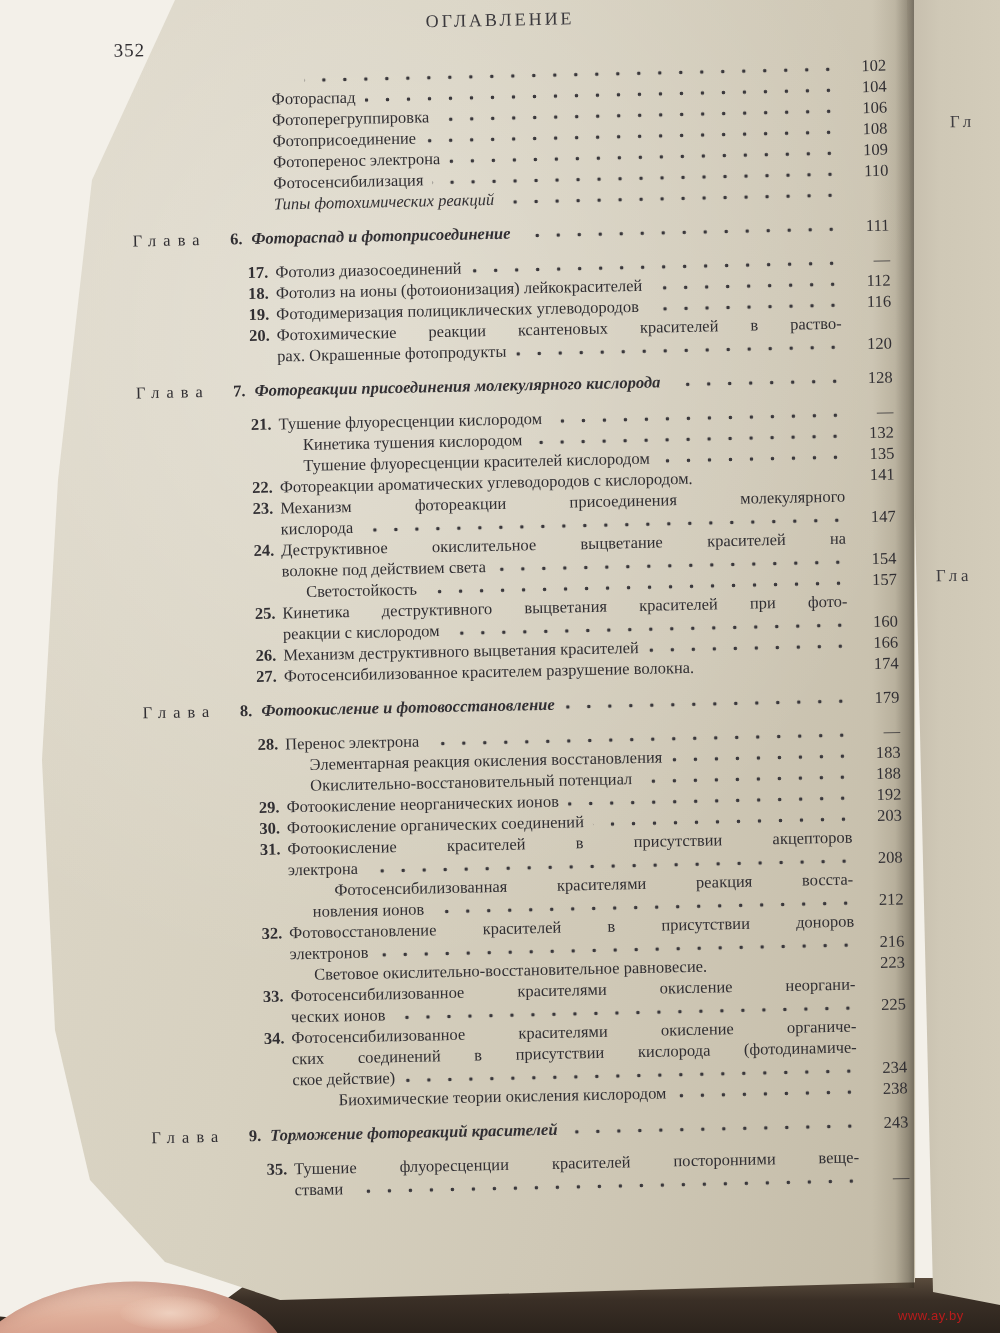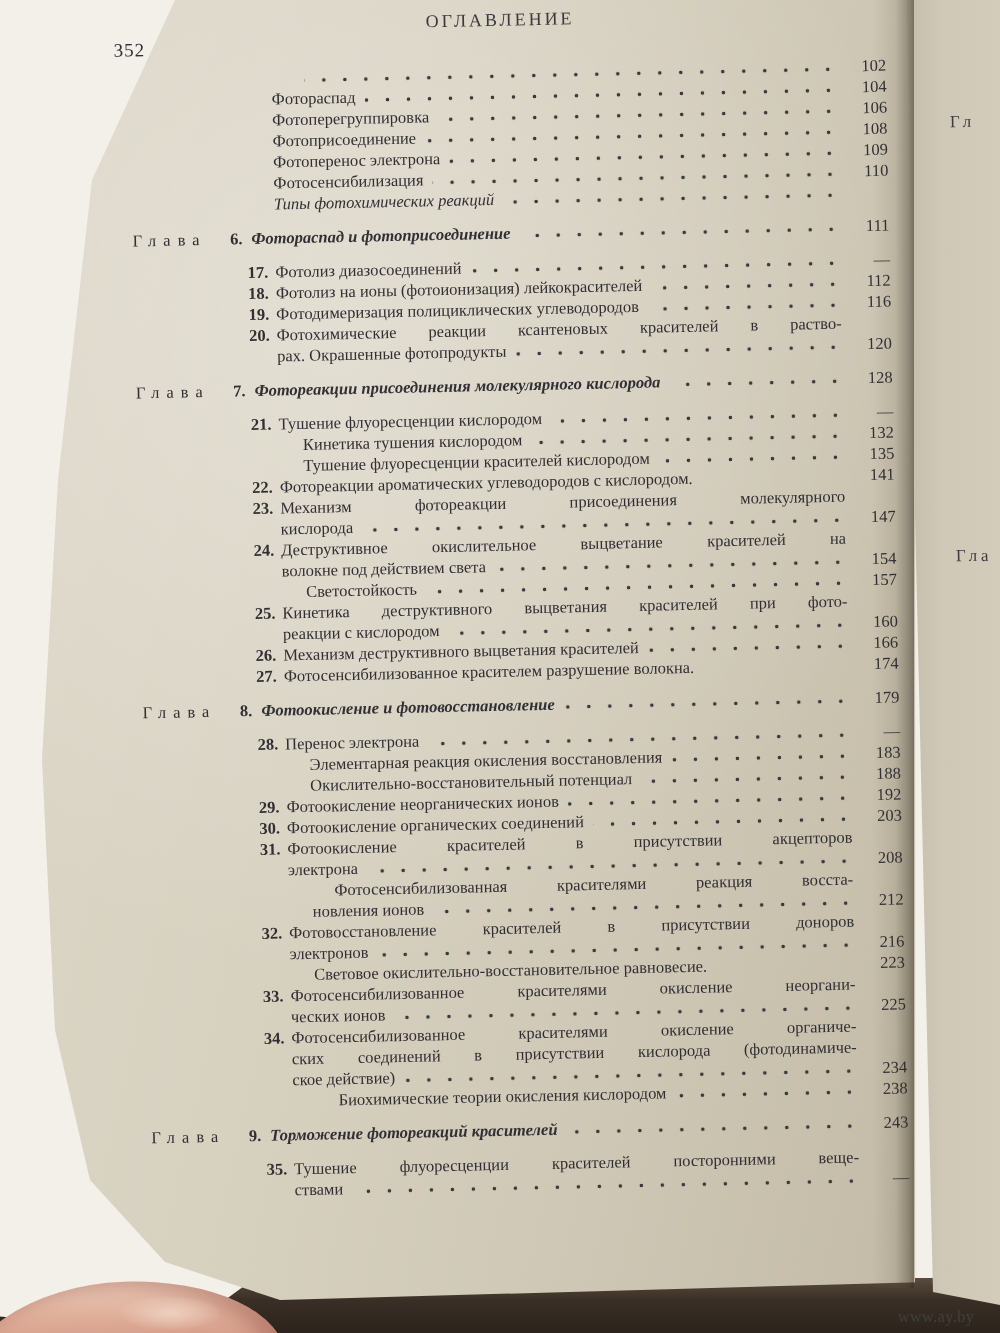--- a/index.html
+++ b/index.html
@@ -48,22 +48,22 @@
     background:linear-gradient(180deg,#eecfbd 0%,#dfae99 26%,#cf9483 55%,#b97f6e 100%);
     box-shadow:inset -14px 6px 18px rgba(150,85,70,.45);
     transform:rotate(-2deg);z-index:7;
   }
   #fingernail{
     position:absolute;left:120px;top:1296px;width:100px;height:34px;border-radius:50%;
     background:radial-gradient(#eed0bf 0%,rgba(238,208,191,0) 75%);z-index:8;
   }
   
   #watermark{
-    position:absolute;left:898px;top:1308px;z-index:9;color:#404040;
-    font-family:Liberation Serif, serif;font-size:16px;letter-spacing:.5px;
+    position:absolute;left:898px;top:1308px;z-index:9;color:#b91c1c;
+    font-family:Liberation Sans, sans-serif;font-size:13px;letter-spacing:.5px;
   }
   
   #content{
     position:absolute;left:105px;top:18px;width:790px;
     transform:rotate(-1.2deg);transform-origin:0 0;
     color:#312f33;z-index:6;
   }
   #folio{position:absolute;left:8px;top:22px;font-size:19px;letter-spacing:1px;}
   #title{margin:0 auto;width:320px;text-align:center;font-size:18px;letter-spacing:3px;color:#3b393d;}
   #toc{margin:32px 0 0 23px;width:757px;font-size:16.5px;line-height:21px;}
@@ -87,21 +87,21 @@
   .cnum{flex:0 0 32px;text-align:right;font-weight:bold;padding-right:9px;}
   .ctitle{font-style:italic;font-weight:bold;white-space:nowrap;}
 </style>
 </head>
 <body>
 
 <div id="canvas">
   <div id="desk"></div>
   <div id="next-page"></div>
   <div class="fragment" style="left:950px;top:104px;margin-top:8px;">Гл</div>
-  <div class="fragment" style="left:936px;top:546px;margin-left:20px;">Гла</div>
+  <div class="fragment" style="left:936px;top:566px;">Гла</div>
   <div id="page"></div>
   <div id="crease-shadow"></div>
 
   <div id="content">
     <div id="folio">352</div>
     <div id="title">ОГЛАВЛЕНИЕ</div>
     <div id="toc">
         <div class="row ind1">
           <span class="num"></span>
           <span class="lbl"></span>

